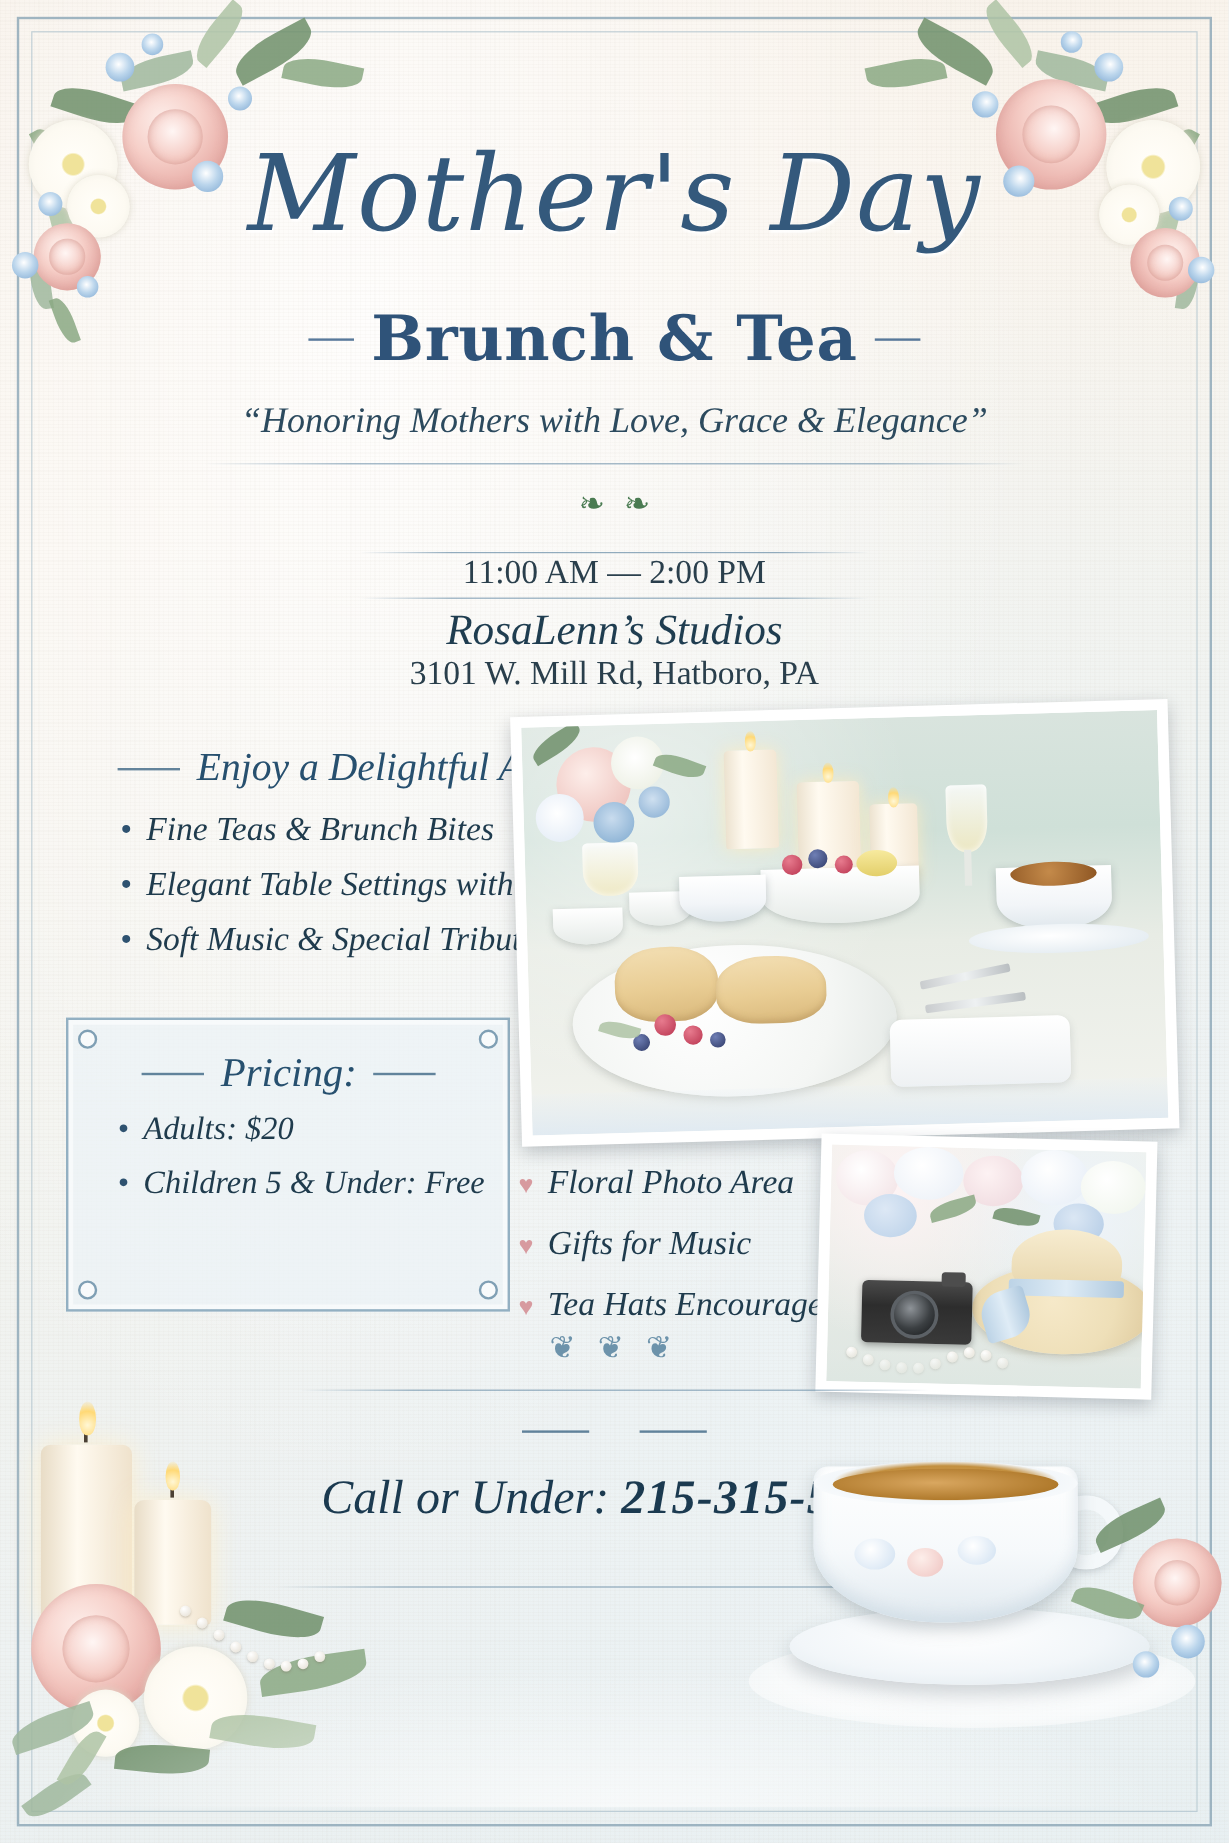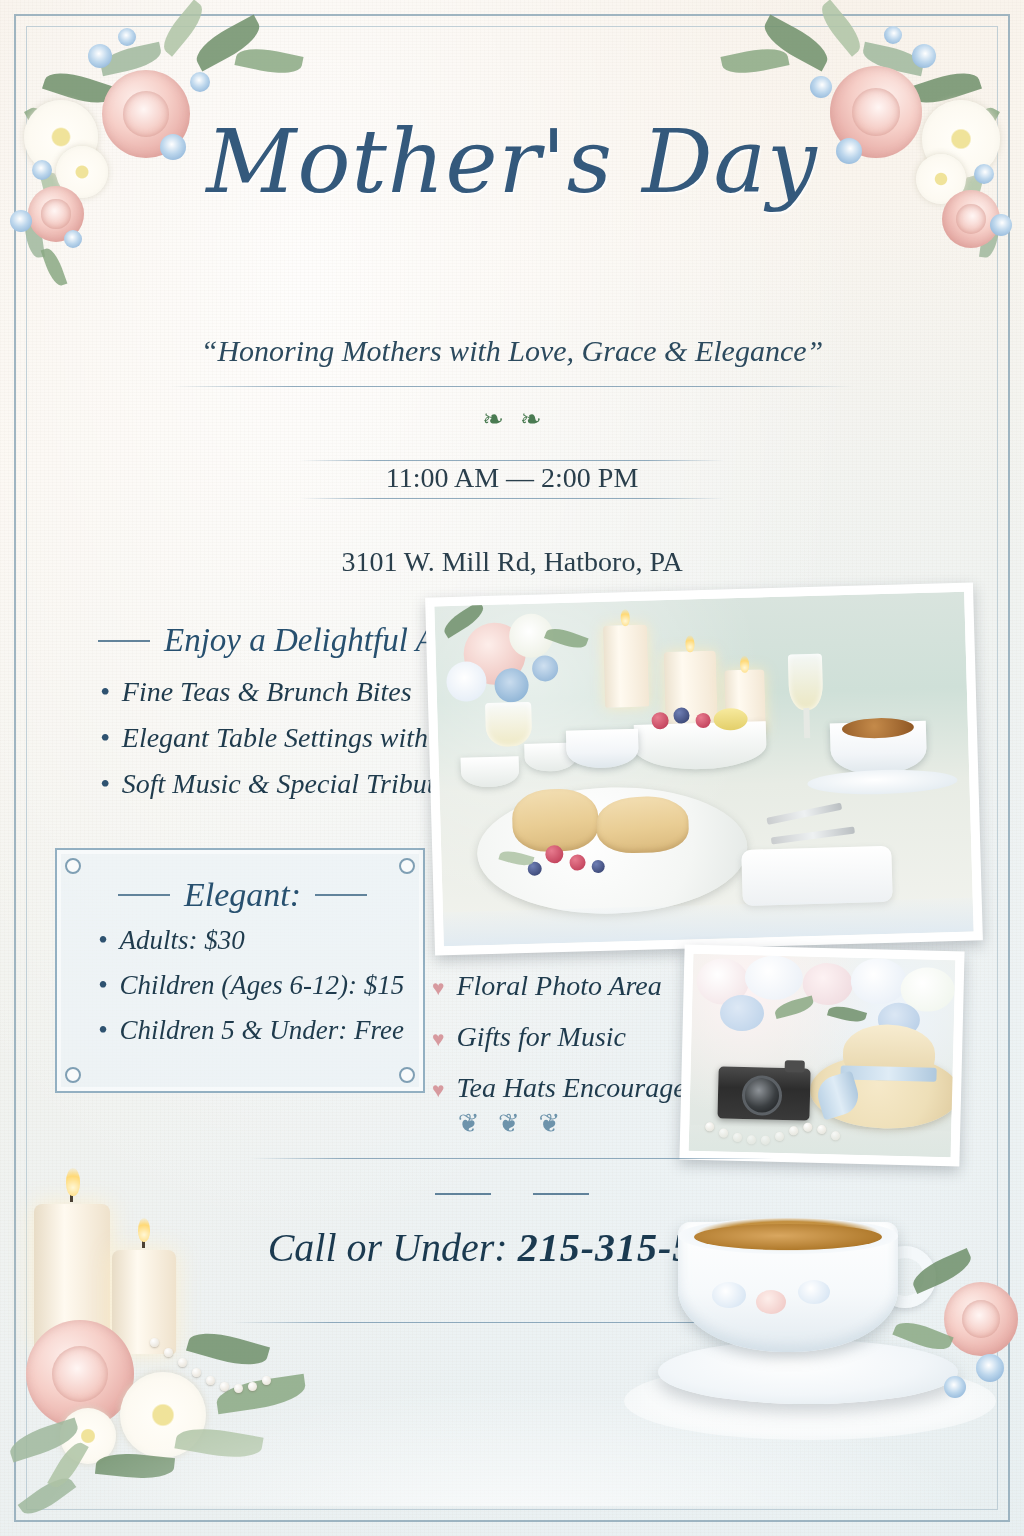--- a/index.html
+++ b/index.html
@@ -544,34 +544,40 @@
     <span class="bluebell" style="left:84px; top:30px; width:24px; height:24px;"></span>
     <span class="bluebell" style="left:118px; top:12px; width:18px; height:18px;"></span>
     <span class="bluebell" style="left:188px; top:62px; width:22px; height:22px;"></span>
     <span class="bluebell" style="left:158px; top:124px; width:26px; height:26px;"></span>
     <span class="bluebell" style="left:26px; top:150px; width:20px; height:20px;"></span>
     <span class="bluebell" style="left:8px; top:200px; width:22px; height:22px;"></span>
   </div>
 
   <div class="title">Mother's Day</div>
 
+  <div class="subtitle-row">
+    <span class="dash"></span>
+    <span class="subtitle">Brunch &amp; Tea</span>
+    <span class="dash"></span>
+  </div>
 
   <div class="tagline">“Honoring Mothers with Love, Grace &amp; Elegance”</div>
 
   <div class="rule rule-a"></div>
 
   <div class="date-line">
     <span class="flourish">❧</span>
     <span class="flourish">❧</span>
   </div>
 
   <div class="rule rule-b"></div>
   <div class="time-line">11:00 AM — 2:00 PM</div>
   <div class="rule rule-c"></div>
 
+  <div class="venue">RosaLenn’s Studios</div>
   <div class="address">3101 W. Mill Rd, Hatboro, PA</div>
 
   <div class="sec-head enjoy-head">
     <span class="ln"></span>
     <span>Enjoy a Delightful Afternoon</span>
     <span class="ln"></span>
   </div>
 
   <ul class="bullets">
     <li>Fine Teas &amp; Brunch Bites</li>
@@ -581,27 +587,26 @@
 
   <div class="price-box">
     <span class="corner-mark cm-tl"></span>
     <span class="corner-mark cm-tr"></span>
     <span class="corner-mark cm-bl"></span>
     <span class="corner-mark cm-br"></span>
   </div>
 
   <div class="sec-head pricing-head">
     <span class="ln"></span>
-    <span>Elegant:</span>
+    <span>Pricing:</span>
     <span class="ln"></span>
   </div>
 
   <ul class="price-list">
-    <li>Adults: $30</li>
-    <li>Children (Ages 6-12): $15</li>
+    <li>Adults: $20</li>
     <li>Children 5 &amp; Under: Free</li>
   </ul>
 
   <ul class="extras">
     <li>
       <span class="heart">♥</span>
       <span>Floral Photo Area</span>
     </li>
     <li>
       <span class="heart">♥</span>

